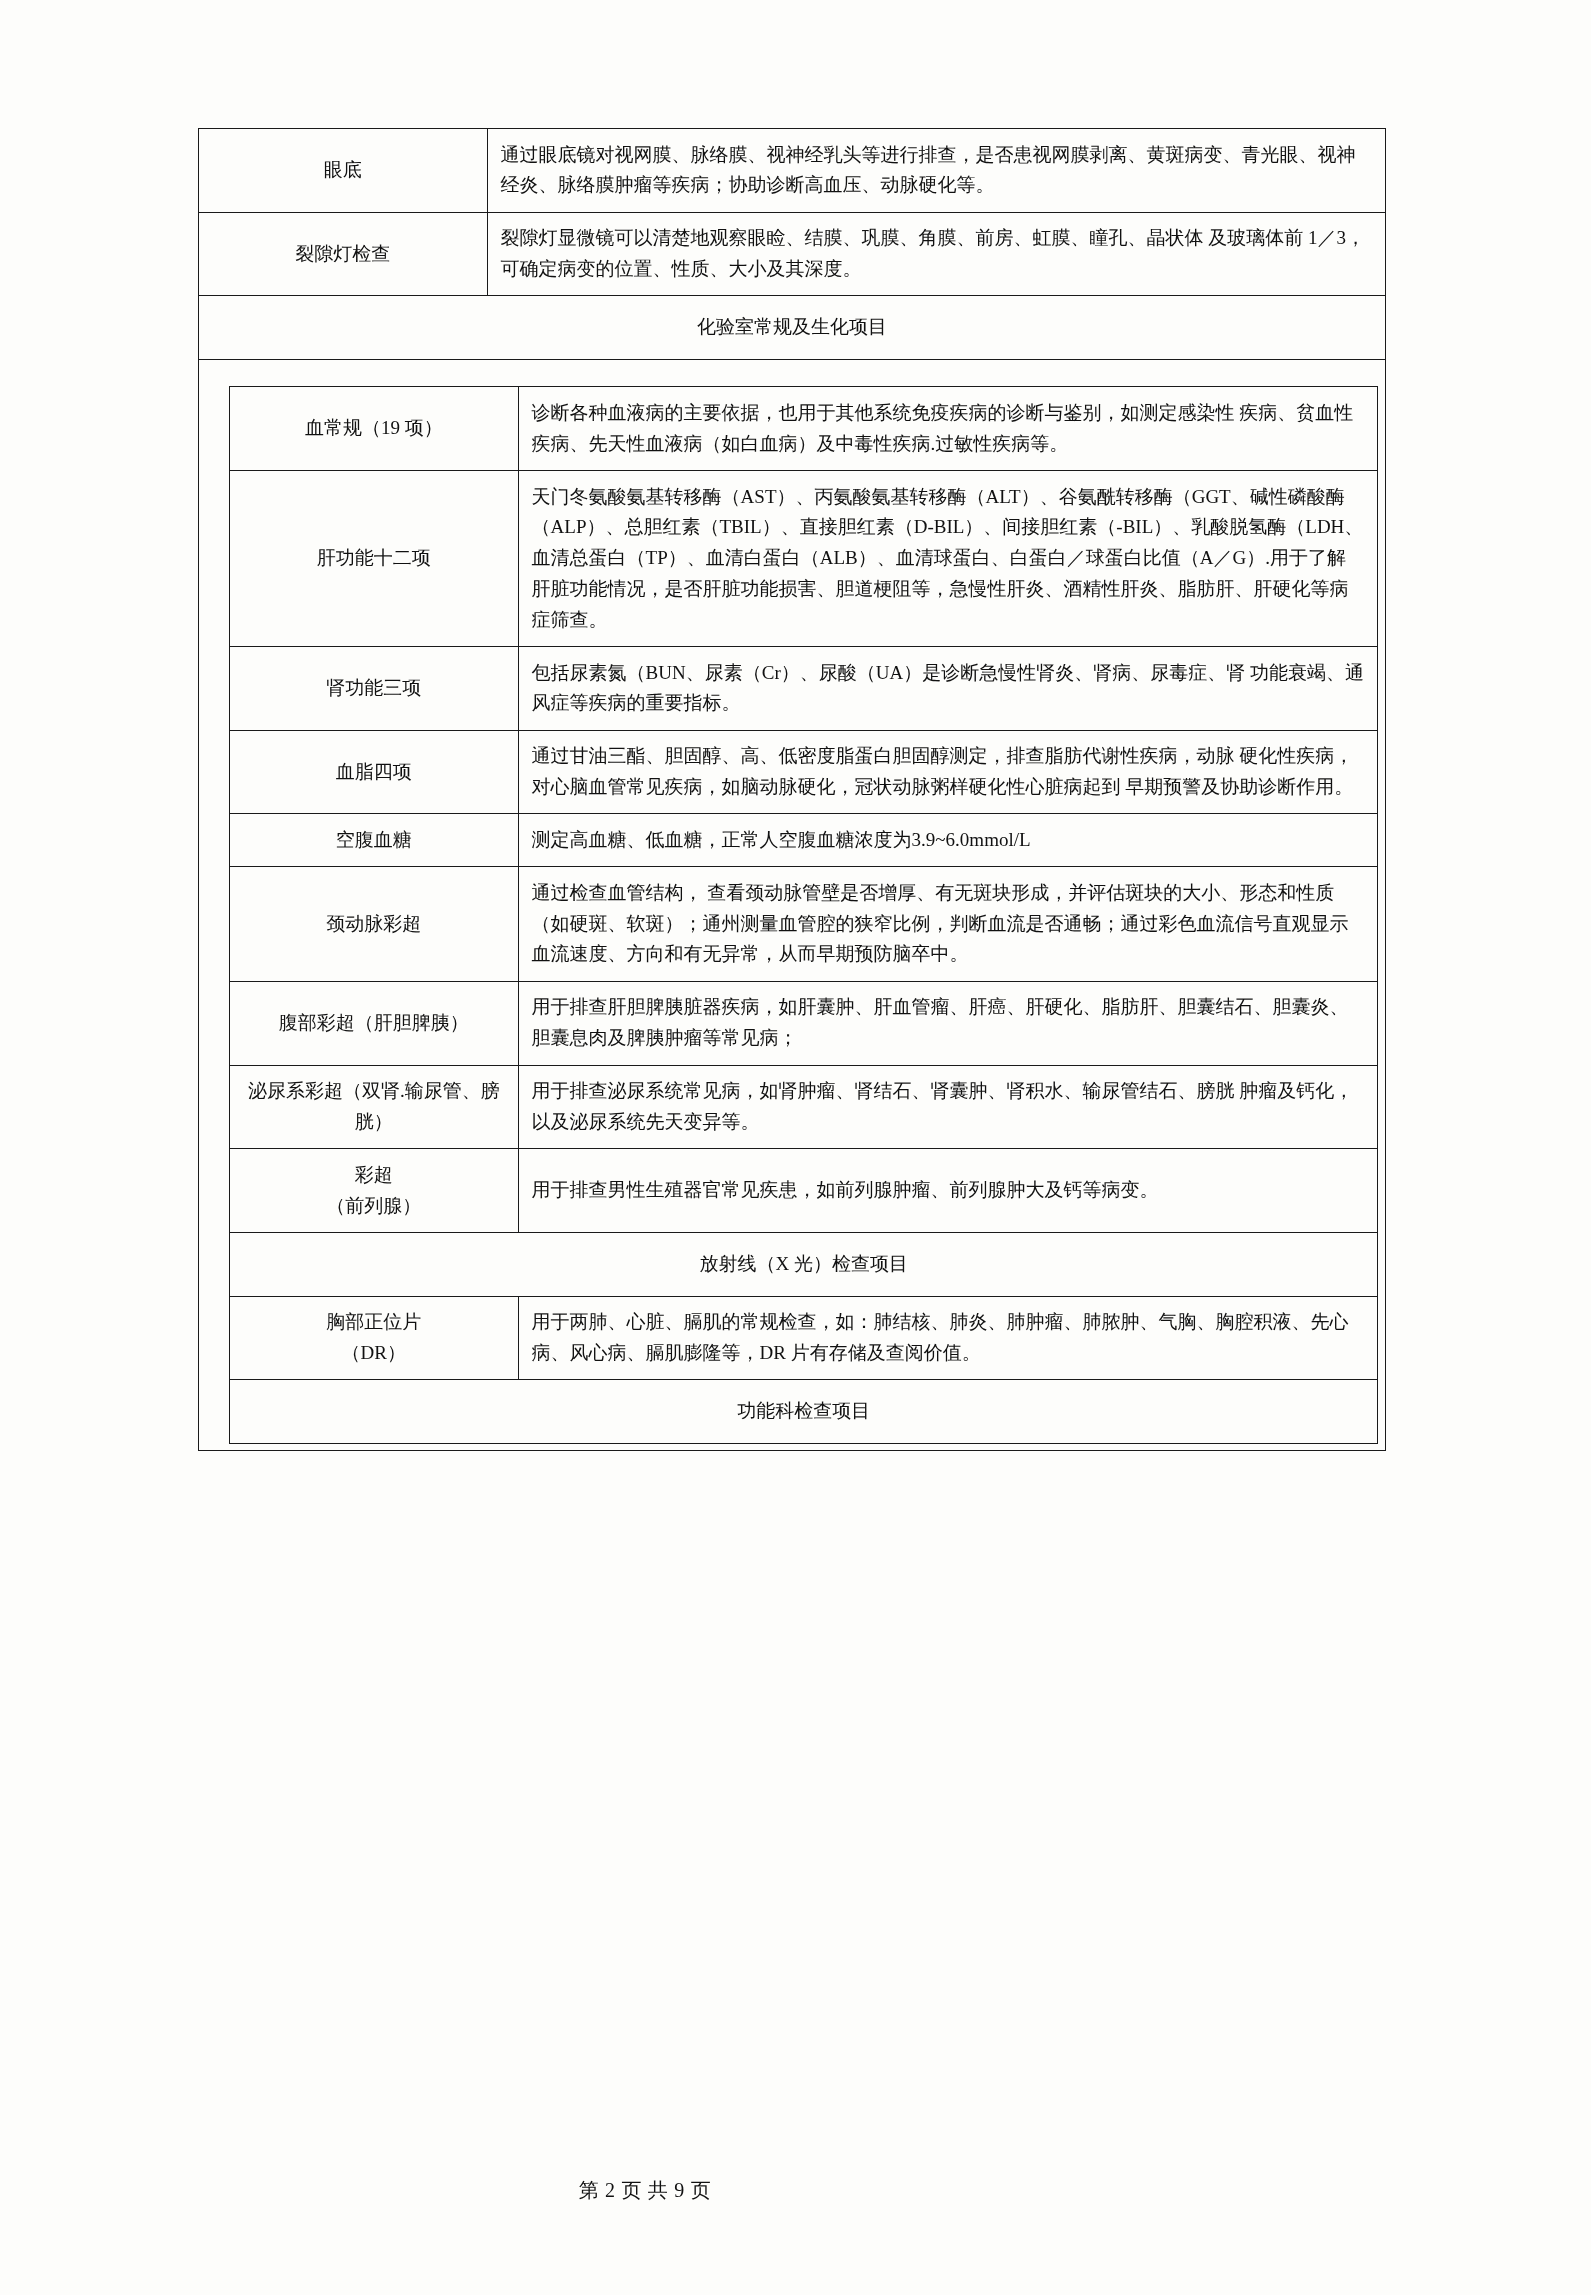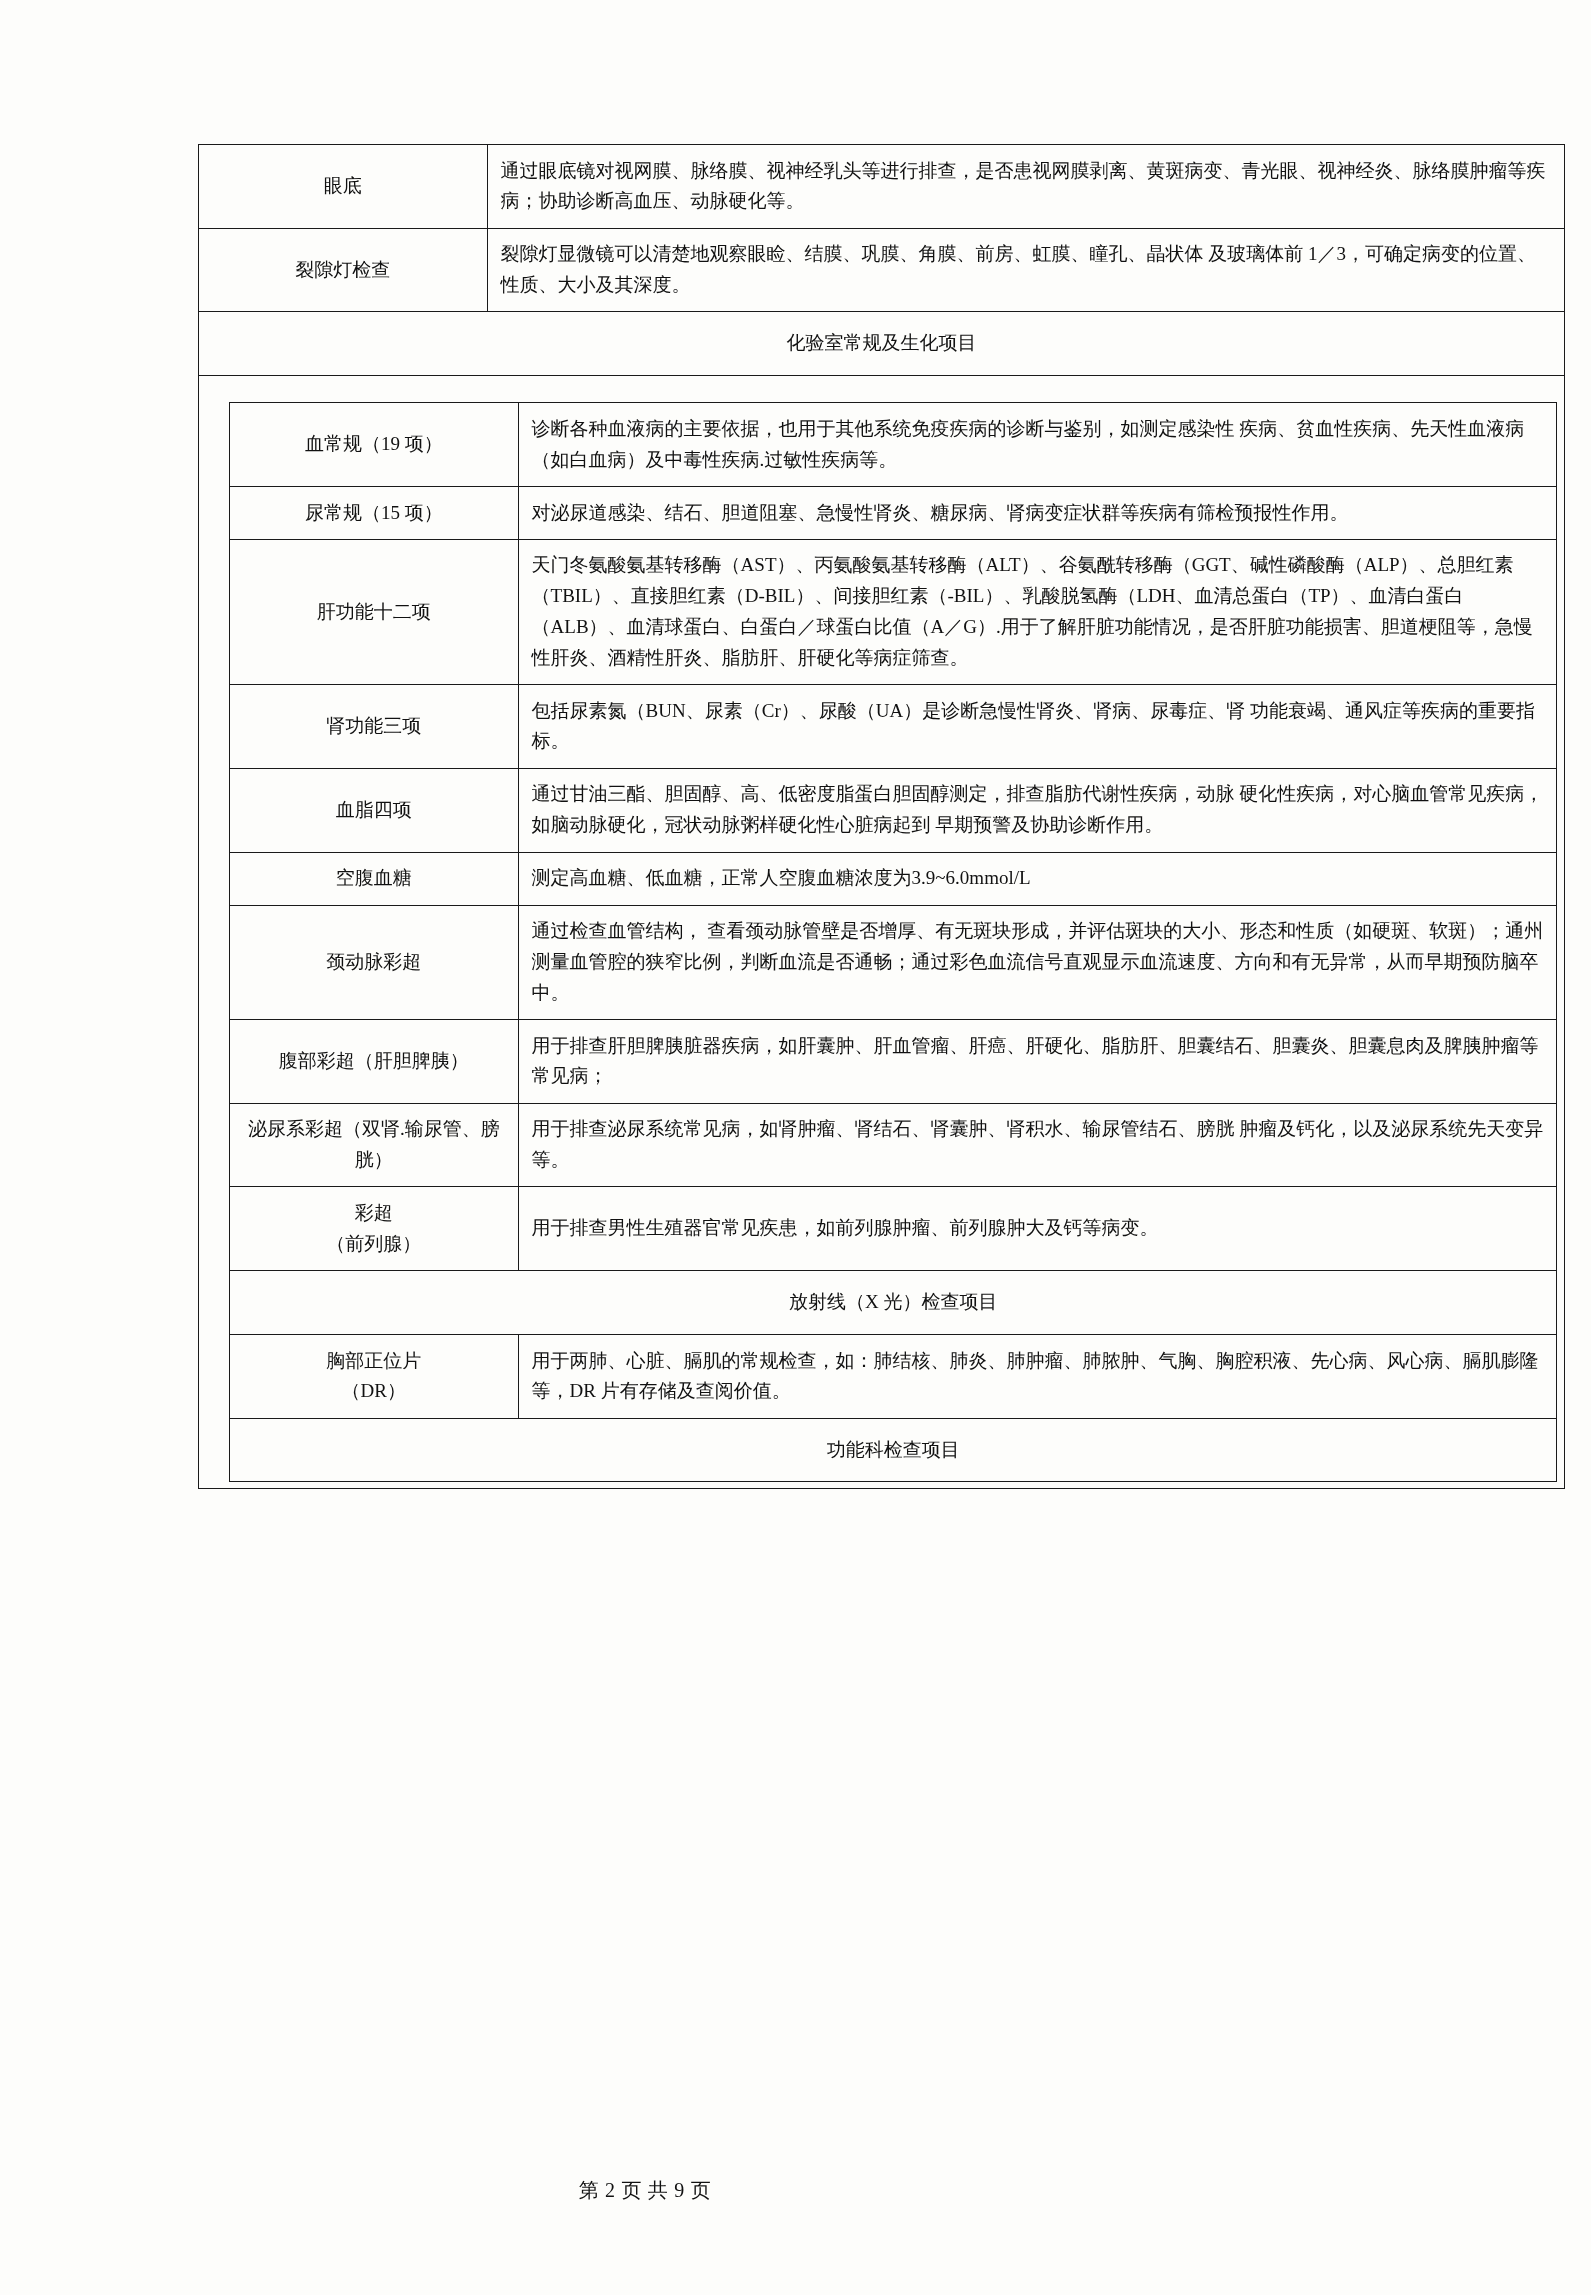--- a/index.html
+++ b/index.html
@@ -17,22 +17,22 @@
   .page {
     position: absolute;
     left: 0; top: 0;
     width: 1591px;
     height: 2295px;
     background: #fdfdfb;
   }
   .doc-frame {
     position: absolute;
     left: 198px;
-    top: 144px;
-    width: 1367px;
+    top: 128px;
+    width: 1188px;
   }
   .gap {
     height: 26px;
     border-left: 1.3px solid #1a1a1a;
     border-right: 1.3px solid #1a1a1a;
   }
   .tbl {
     width: 100%;
     border-collapse: collapse;
     table-layout: fixed;
@@ -106,24 +106,20 @@
     <div class="indent-wrap">
       <div class="indent-inner">
         <table class="tbl">
 
           <tbody>
               <tr>
             <td class="lbl">血常规（19 项）</td>
             <td class="dsc">诊断各种血液病的主要依据，也用于其他系统免疫疾病的诊断与鉴别，如测定感染性 疾病、贫血性疾病、先天性血液病（如白血病）及中毒性疾病.过敏性疾病等。</td>
           </tr>
           <tr>
-            <td class="lbl">尿常规（15 项）</td>
-            <td class="dsc">对泌尿道感染、结石、胆道阻塞、急慢性肾炎、糖尿病、肾病变症状群等疾病有筛检预报性作用。</td>
-          </tr>
-          <tr>
             <td class="lbl">肝功能十二项</td>
             <td class="dsc">天门冬氨酸氨基转移酶（AST）、丙氨酸氨基转移酶（ALT）、谷氨酰转移酶（GGT、碱性磷酸酶（ALP）、总胆红素（TBIL）、直接胆红素（D-BIL）、间接胆红素（-BIL）、乳酸脱氢酶（LDH、血清总蛋白（TP）、血清白蛋白（ALB）、血清球蛋白、白蛋白／球蛋白比值（A／G）.用于了解肝脏功能情况，是否肝脏功能损害、胆道梗阻等，急慢性肝炎、酒精性肝炎、脂肪肝、肝硬化等病症筛查。</td>
           </tr>
           <tr>
             <td class="lbl">肾功能三项</td>
             <td class="dsc">包括尿素氮（BUN、尿素（Cr）、尿酸（UA）是诊断急慢性肾炎、肾病、尿毒症、肾 功能衰竭、通风症等疾病的重要指标。</td>
           </tr>
           <tr>
             <td class="lbl">血脂四项</td>
             <td class="dsc">通过甘油三酯、胆固醇、高、低密度脂蛋白胆固醇测定，排查脂肪代谢性疾病，动脉 硬化性疾病，对心脑血管常见疾病，如脑动脉硬化，冠状动脉粥样硬化性心脏病起到 早期预警及协助诊断作用。</td>

